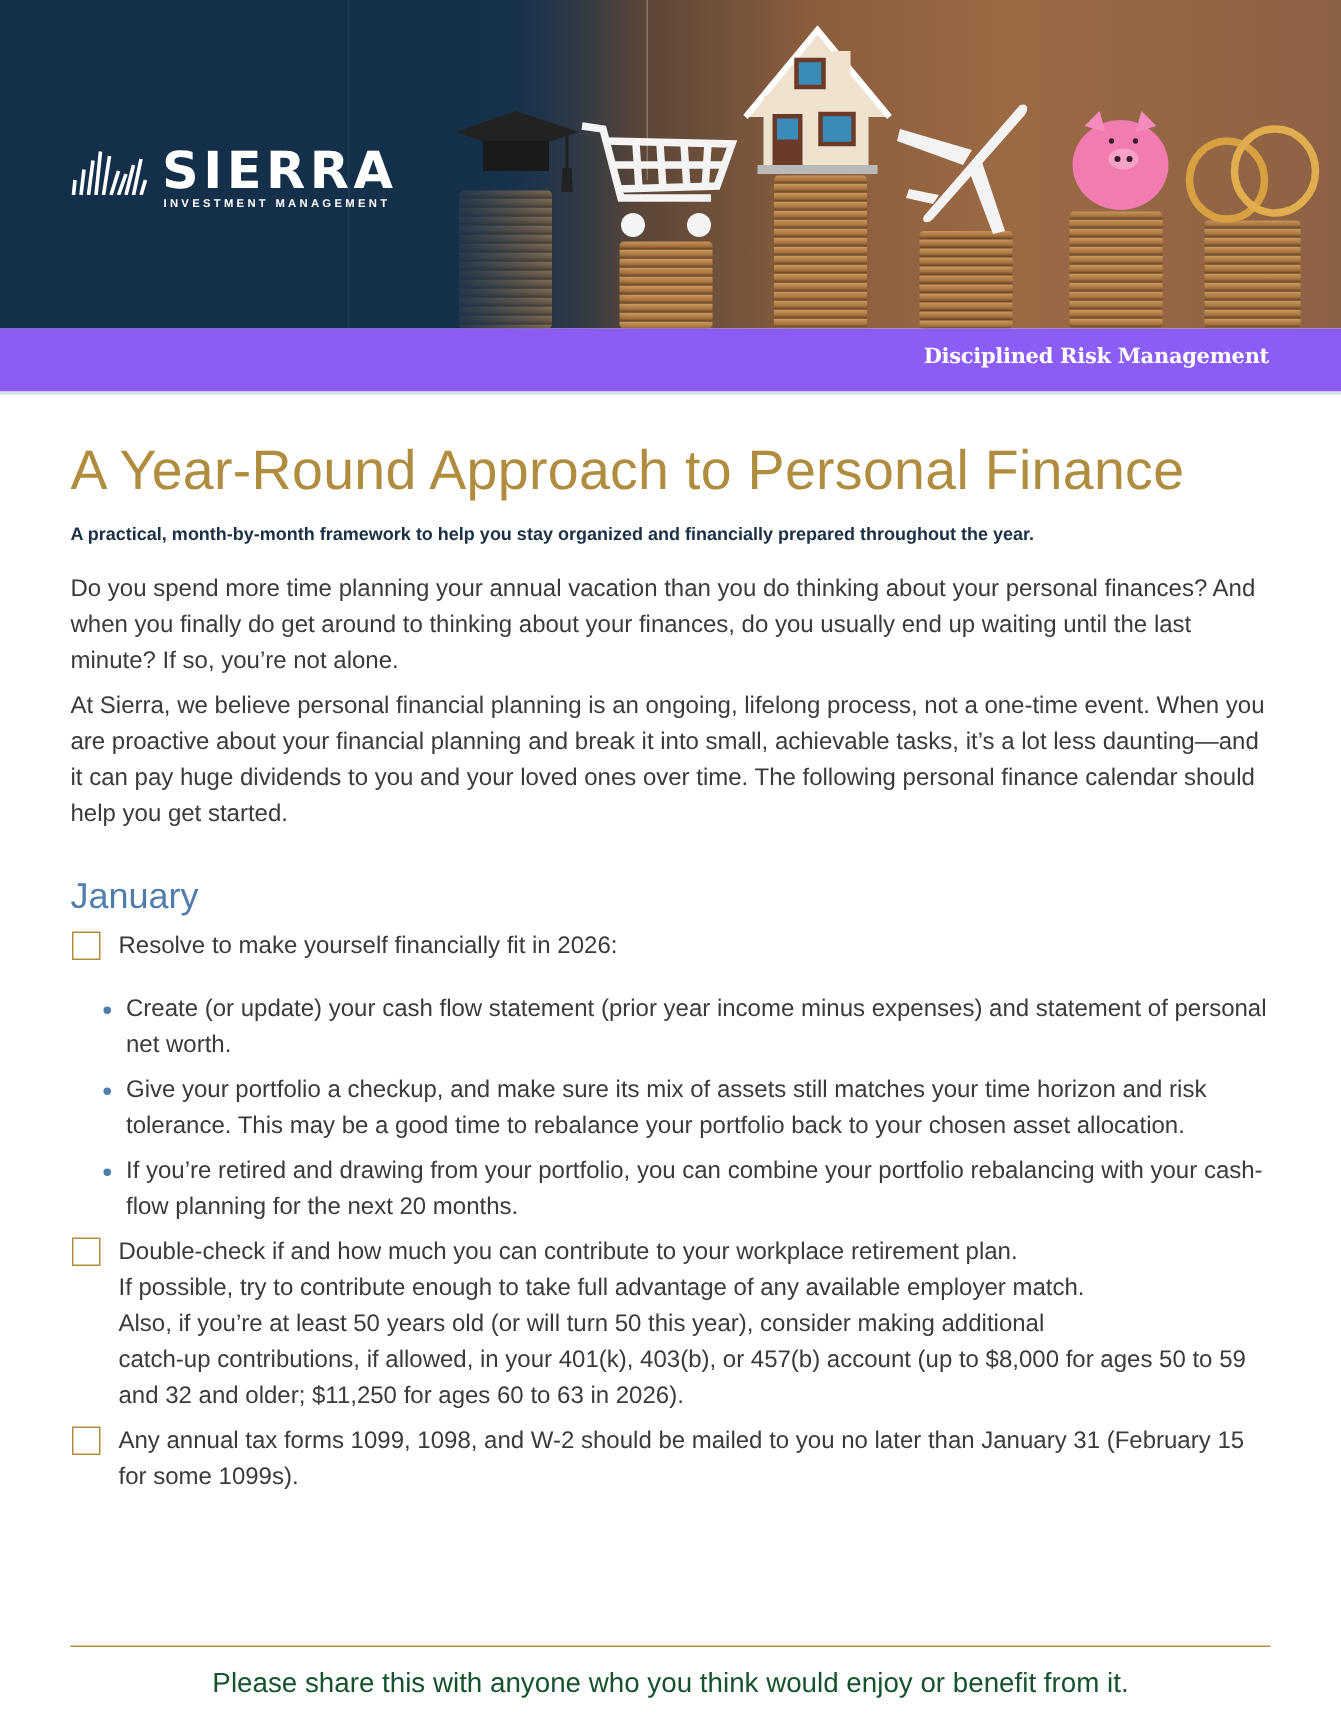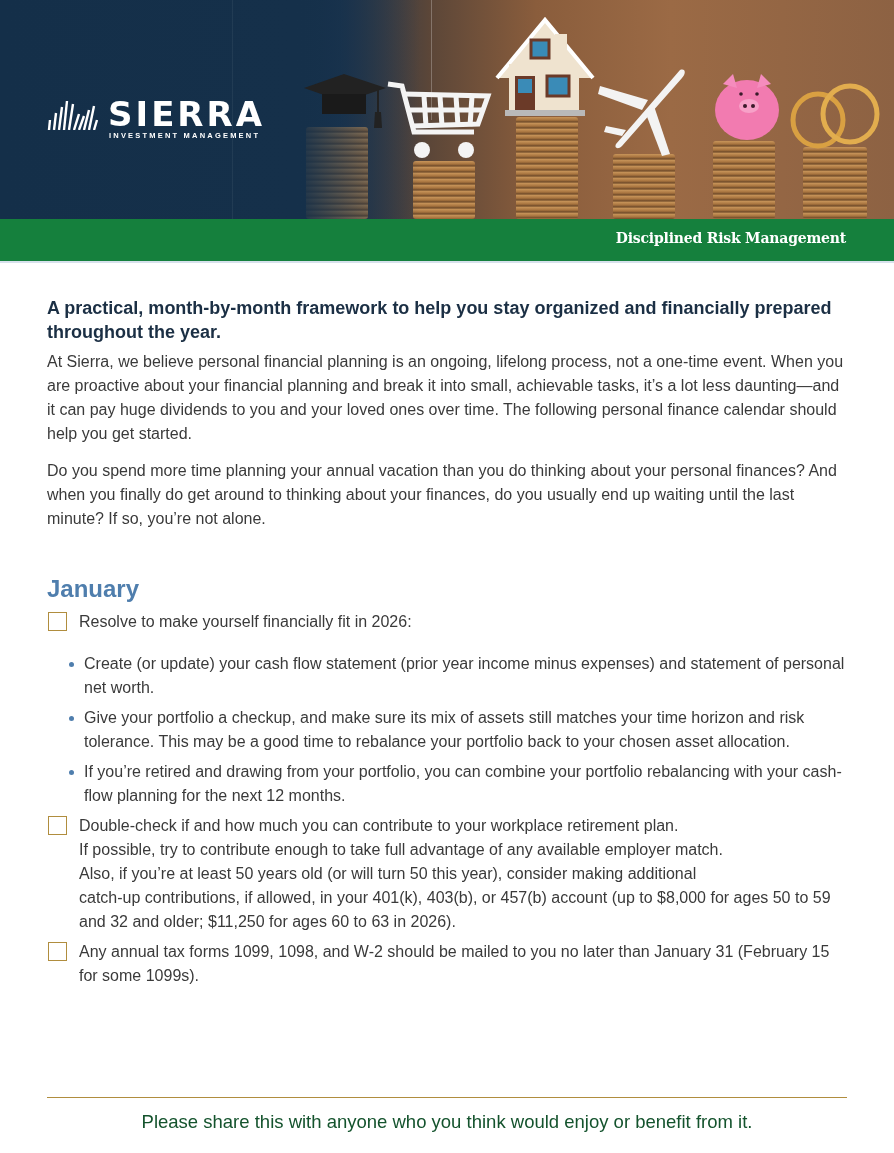--- a/index.html
+++ b/index.html
@@ -32,42 +32,42 @@
   }
 
   
   .stack { position: absolute; bottom: 0; border-radius: 3px;
     background: repeating-linear-gradient(180deg, #c8955a 0px, #a8743f 3px, #6e4a2a 5px, #b7864f 6px); }
   .item { position: absolute; }
 
   
   .band {
     position: absolute; left: 0; top: 219px; width: 894px; height: 42px;
-    background: #15803d;
+    background: #8b5cf6;
   }
   .band .band-text {
     position: absolute; right: 48px; top: 11px; font-family: "DejaVu Serif", serif;
     font-size: 14px; font-weight: bold; color: #ffffff; letter-spacing: -0.2px;
   }
   .band-edge { position: absolute; left: 0; top: 261px; width: 894px; height: 2px; background: #d7e1ec; }
 
   
   .content { position: absolute; left: 47px; top: 290px; width: 800px; }
   .title {
     font-size: 37px; color: #b08d3e; font-weight: normal; line-height: 48px; letter-spacing: 0.2px;
     white-space: nowrap;
   }
   .subtitle {
-    margin-top: 6px; font-size: 18px; font-weight: bold; color: #1b2f44; line-height: 24px;
+    margin-top: 6px; font-size: 12px; font-weight: bold; color: #1b2f44; line-height: 24px;
   }
   .para { font-size: 16px; line-height: 24px; color: #3a3a3a; }
   .para1 { margin-top: 13px; }
   .para2 { margin-top: 6px; }
   .month {
-    margin-top: 43px; font-size: 24px; font-weight: bold; color: #4f7ead; line-height: 30px;
+    margin-top: 28px; font-size: 24px; font-weight: normal; color: #4f7ead; line-height: 30px;
   }
 
   .check-item { position: relative; padding-left: 32px; font-size: 16px; line-height: 24px; color: #3a3a3a; }
   .check-item .box {
     position: absolute; left: 1px; top: 2px; width: 19px; height: 19px;
     border: 1.5px solid #b08d3e; background: #fff;
   }
   .c1 { margin-top: 6px; }
   .c2 { margin-top: 6px; }
   .c3 { margin-top: 6px; }
@@ -176,43 +176,44 @@
     <div class="tagline">INVESTMENT MANAGEMENT</div>
   </div>
 </div>
 
 <div class="band">
   <div class="band-text">Disciplined Risk Management</div>
 </div>
 <div class="band-edge"></div>
 
 <div class="content">
+  <h1 class="title">A Year-Round Approach to Personal Finance</h1>
   <h2 class="subtitle">A practical, month-by-month framework to help you stay organized and financially prepared throughout the year.</h2>
 
+  <p class="para para1">Do you spend more time planning your annual vacation than you do thinking about your personal finances? And when you finally do get around to thinking about your finances, do you usually end up waiting until the last minute? If so, you’re not alone.</p>
   <p class="para para2">At Sierra, we believe personal financial planning is an ongoing, lifelong process, not a one-time event. When you are proactive about your financial planning and break it into small, achievable tasks, it’s a lot less daunting—and it can pay huge dividends to you and your loved ones over time. The following personal finance calendar should help you get started.</p>
-  <p class="para para1">Do you spend more time planning your annual vacation than you do thinking about your personal finances? And when you finally do get around to thinking about your finances, do you usually end up waiting until the last minute? If so, you’re not alone.</p>
 
   <h3 class="month">January</h3>
 
   <div class="check-item c1">
     <span class="box"></span>
     <span>Resolve to make yourself financially fit in 2026:</span>
   </div>
   <ul class="subs">
     <li>
       <span class="dot"></span>
       <span>Create (or update) your cash flow statement (prior year income minus expenses) and statement of personal net worth.</span>
     </li>
     <li>
       <span class="dot"></span>
       <span style="display:block;padding-right:0;">Give your portfolio a checkup, and make sure its mix of assets still matches your time horizon and risk tolerance. This may be a good time to rebalance your portfolio back to your chosen asset allocation.</span>
     </li>
     <li>
       <span class="dot"></span>
-      <span>If you’re retired and drawing from your portfolio, you can combine your portfolio rebalancing with your cash-flow planning for the next 12 months.</span>
+      <span>If you’re retired and drawing from your portfolio, you can combine your portfolio rebalancing with your cash-flow planning for the next 20 months.</span>
     </li>
   </ul>
 
   <div class="check-item c2">
     <span class="box"></span>
     <span style="display:block">Double-check if and how much you can contribute to your workplace retirement plan.</span>
     <span style="display:block">If possible, try to contribute enough to take full advantage of any available employer match.</span>
     <span style="display:block">Also, if you’re at least 50 years old (or will turn 50 this year), consider making additional</span>
     <span style="display:block">catch-up contributions, if allowed, in your 401(k), 403(b), or 457(b) account (up to $8,000 for ages 50 to 59 and 32 and older; $11,250 for ages 60 to 63 in 2026).</span>
   </div>

